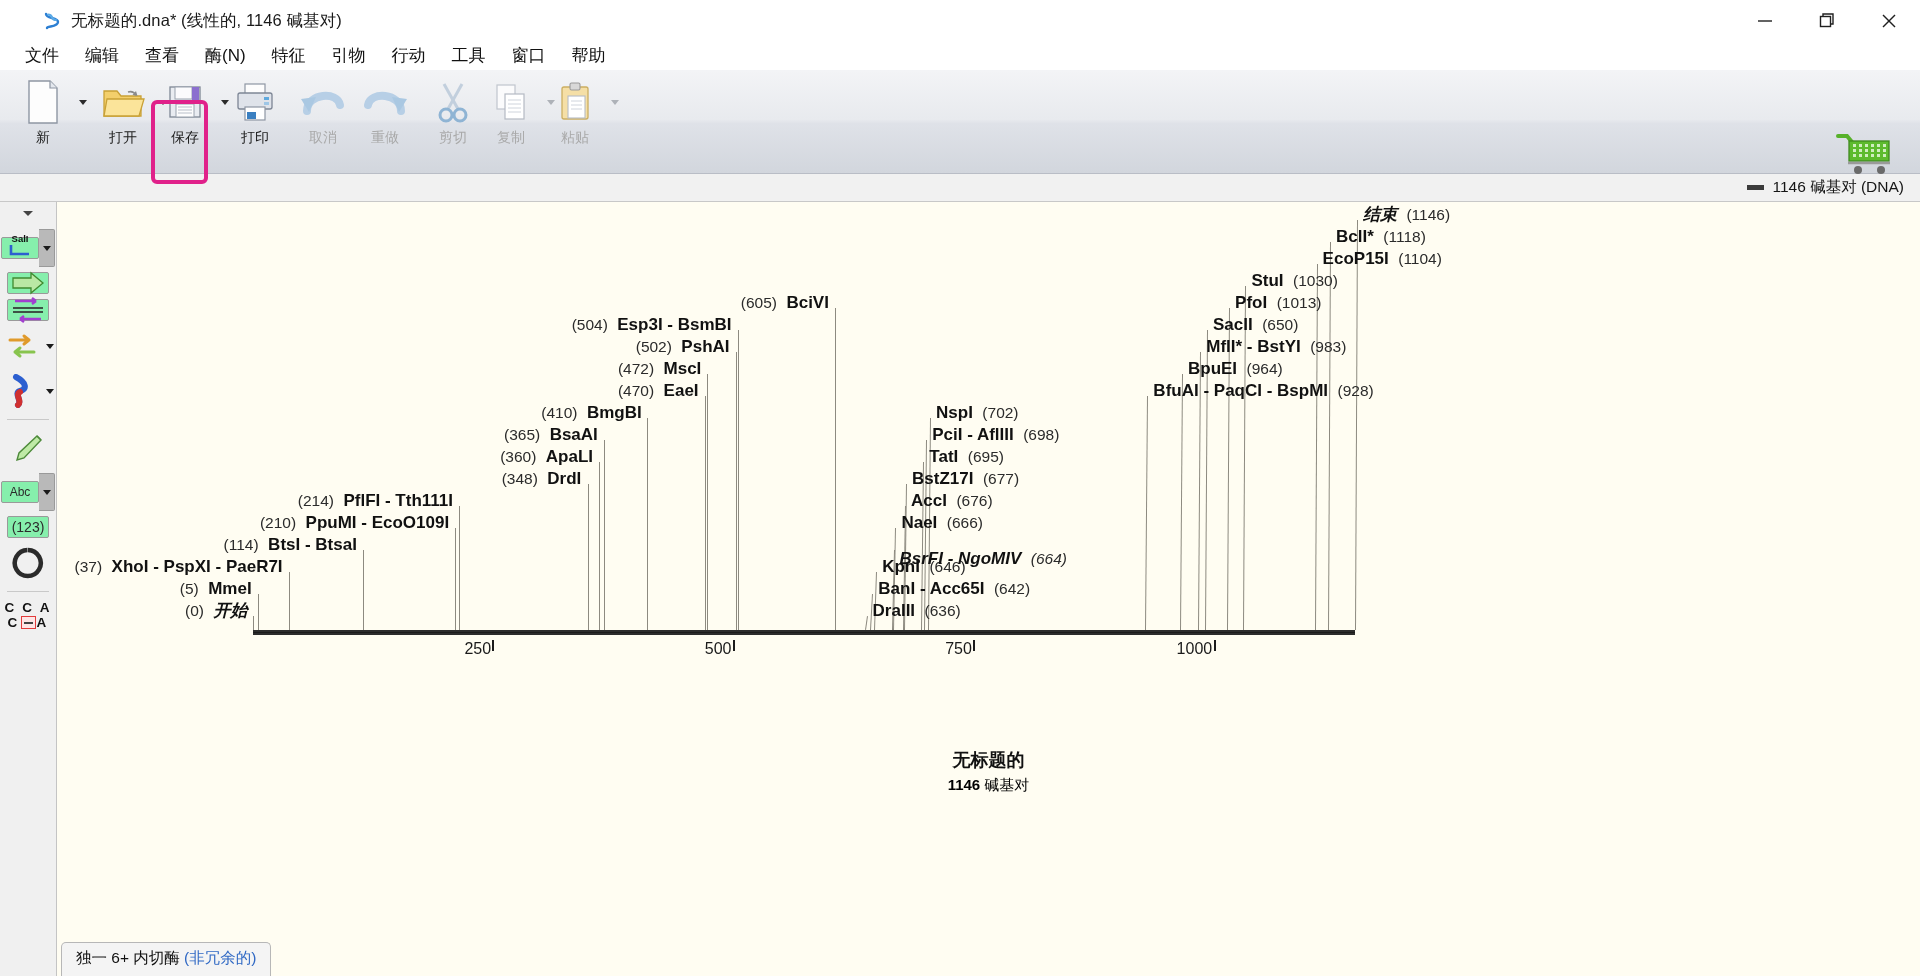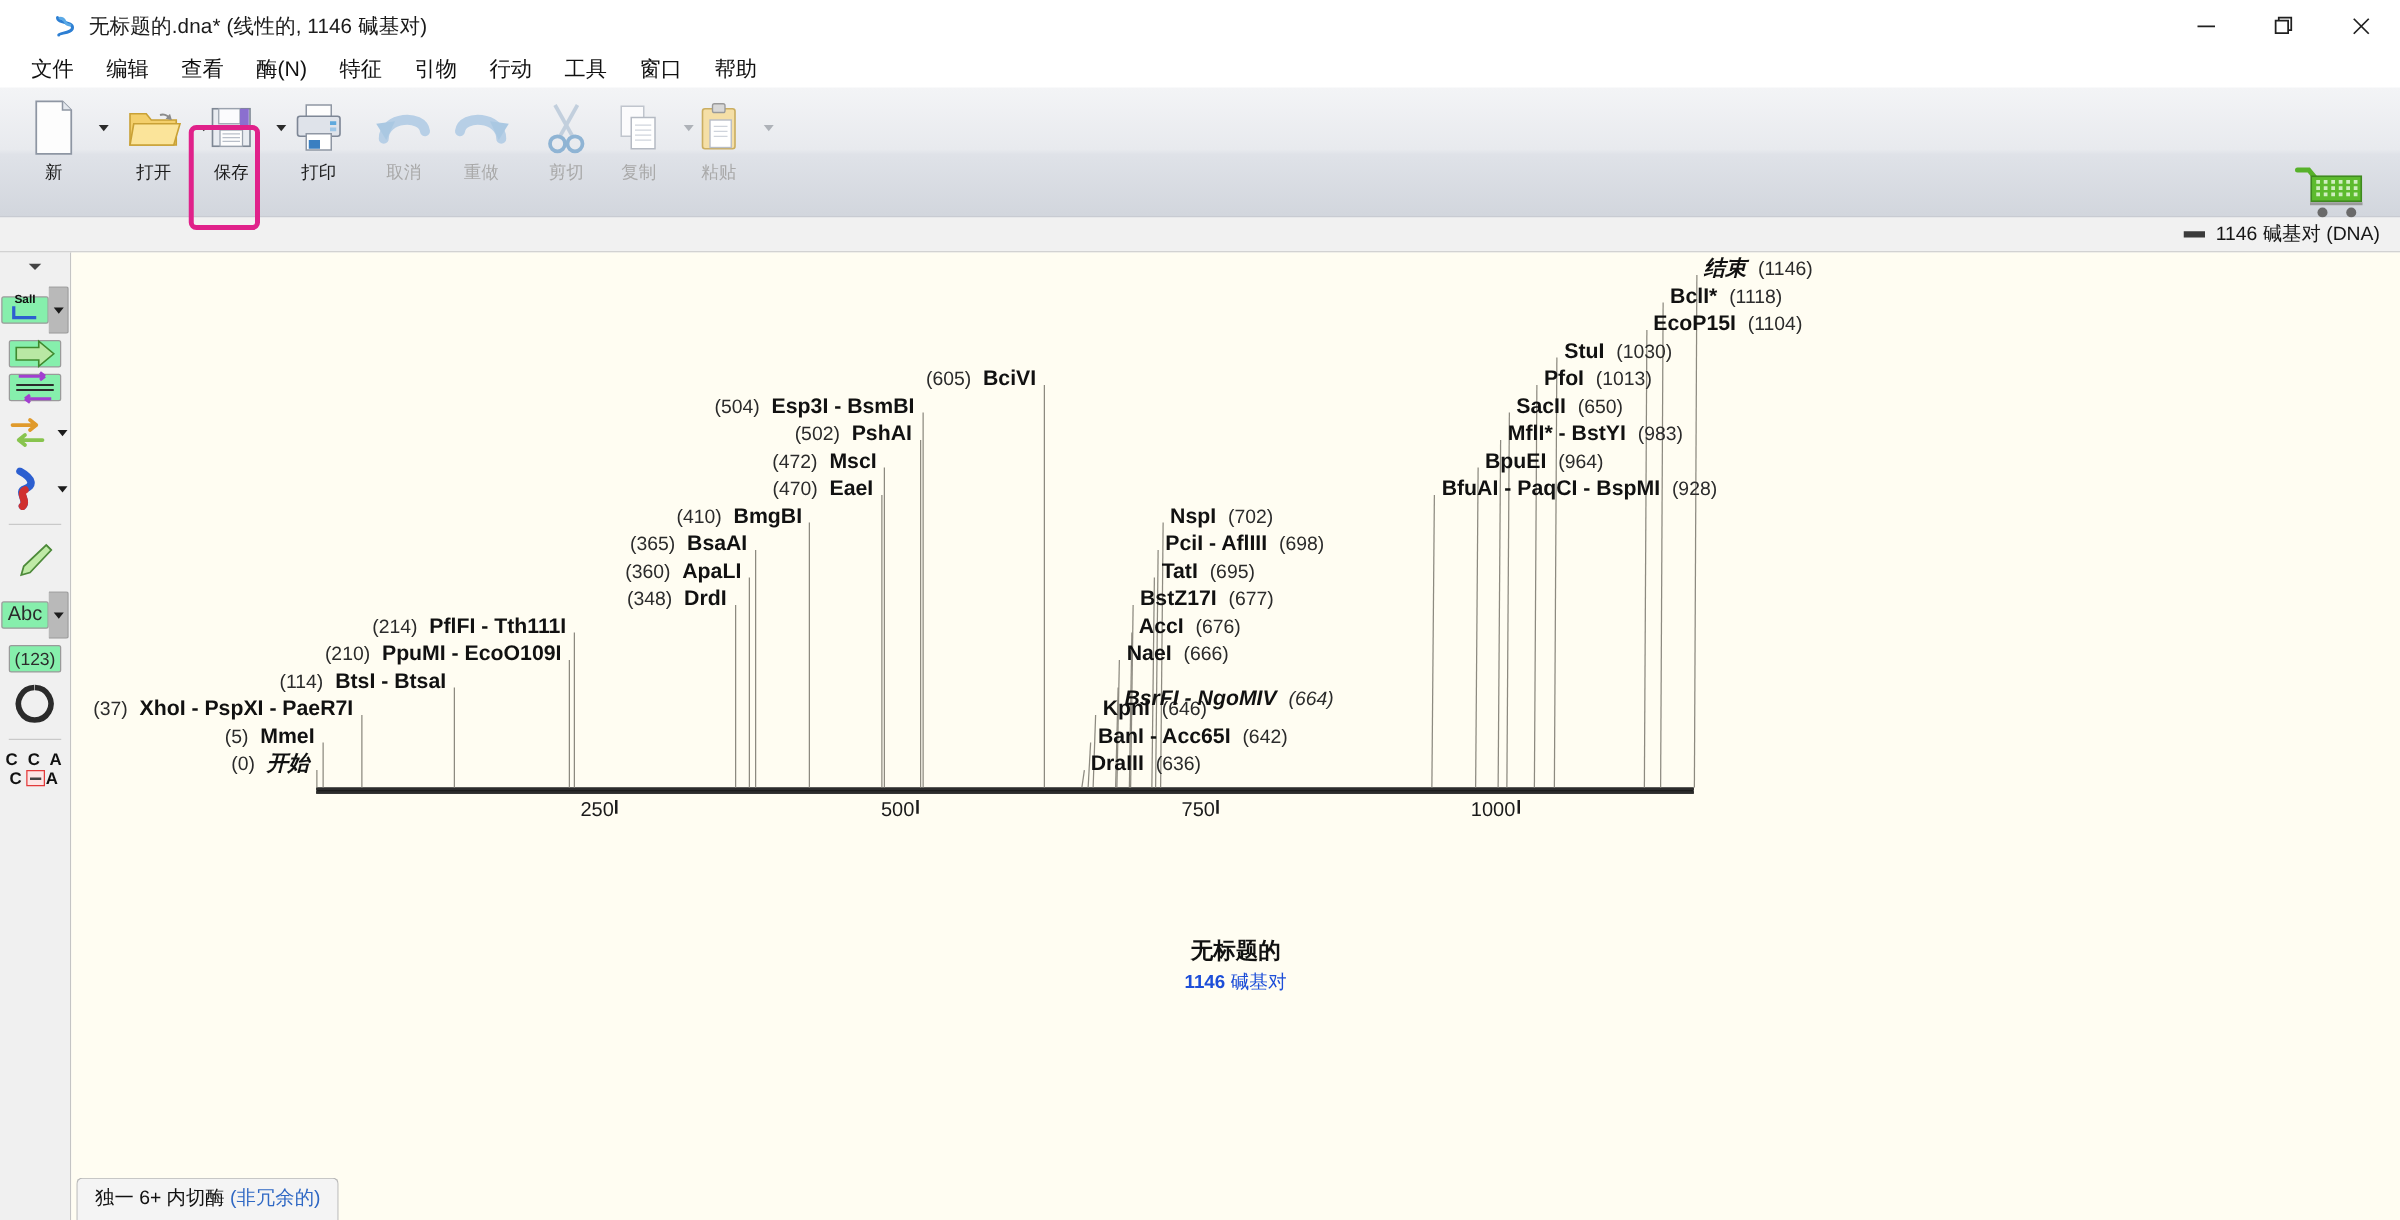--- a/index.html
+++ b/index.html
@@ -135,21 +135,21 @@
     position:absolute;white-space:nowrap;font-family:"Liberation Sans",sans-serif;
     font-size:17px;color:#111; line-height:1;
   }
   .enz b{font-weight:bold}
   .enz .pos{font-weight:normal;color:#2b2b2b;font-size:15.5px}
   .enz i.cn{font-style:italic;font-weight:bold}
 
   
   #map-caption{position:absolute;left:0;width:1863px;text-align:center;}
   #map-title{font-size:18px;font-weight:bold;color:#111}
-  #map-sub{font-size:15px;color:#1d4ed8;margin-top:4px}
+  #map-sub{font-size:15px;color:#000000;margin-top:4px}
   #map-sub b{font-weight:bold}
 
   
   #bottom-tabs{
     position:absolute;left:57px;bottom:0;height:34px;display:flex;align-items:flex-end;
     padding-left:4px; z-index:30;
   }
   .btab{
     background:#f4f4f4; border:1px solid #b7b7b7; border-bottom:none;
     border-radius:5px 5px 0 0; padding:5px 14px 7px 14px;
@@ -455,21 +455,21 @@
     <div class="rail-plain">
       <svg width="34" height="34" viewBox="0 0 34 34">
         <path d="M26 5 L30 9 L13 27 L6 29 L8 22 Z" fill="#bfeaa6" stroke="#4d8a3a" stroke-width="1.4"></path>
         <path d="M26 5 L30 9" stroke="#4d8a3a" stroke-width="1.4"></path>
       </svg>
     </div>
   </div>
 
   <div class="rail-row">
     <div class="rail-btn">
-      <span style="font-size:16px;color:#2b2b2b;font-family:'Liberation Sans',sans-serif">Abc</span>
+      <span style="font-size:12px;color:#2b2b2b;font-family:'Liberation Sans',sans-serif">Abc</span>
     </div>
     <div class="rail-drop">
         <i></i>
       </div>
   </div>
 
   <div class="rail-row">
     <div class="rail-btn wide">
       <span style="font-size:14px;color:#2b2b2b;font-family:'Liberation Sans',sans-serif">(123)</span>
     </div>

